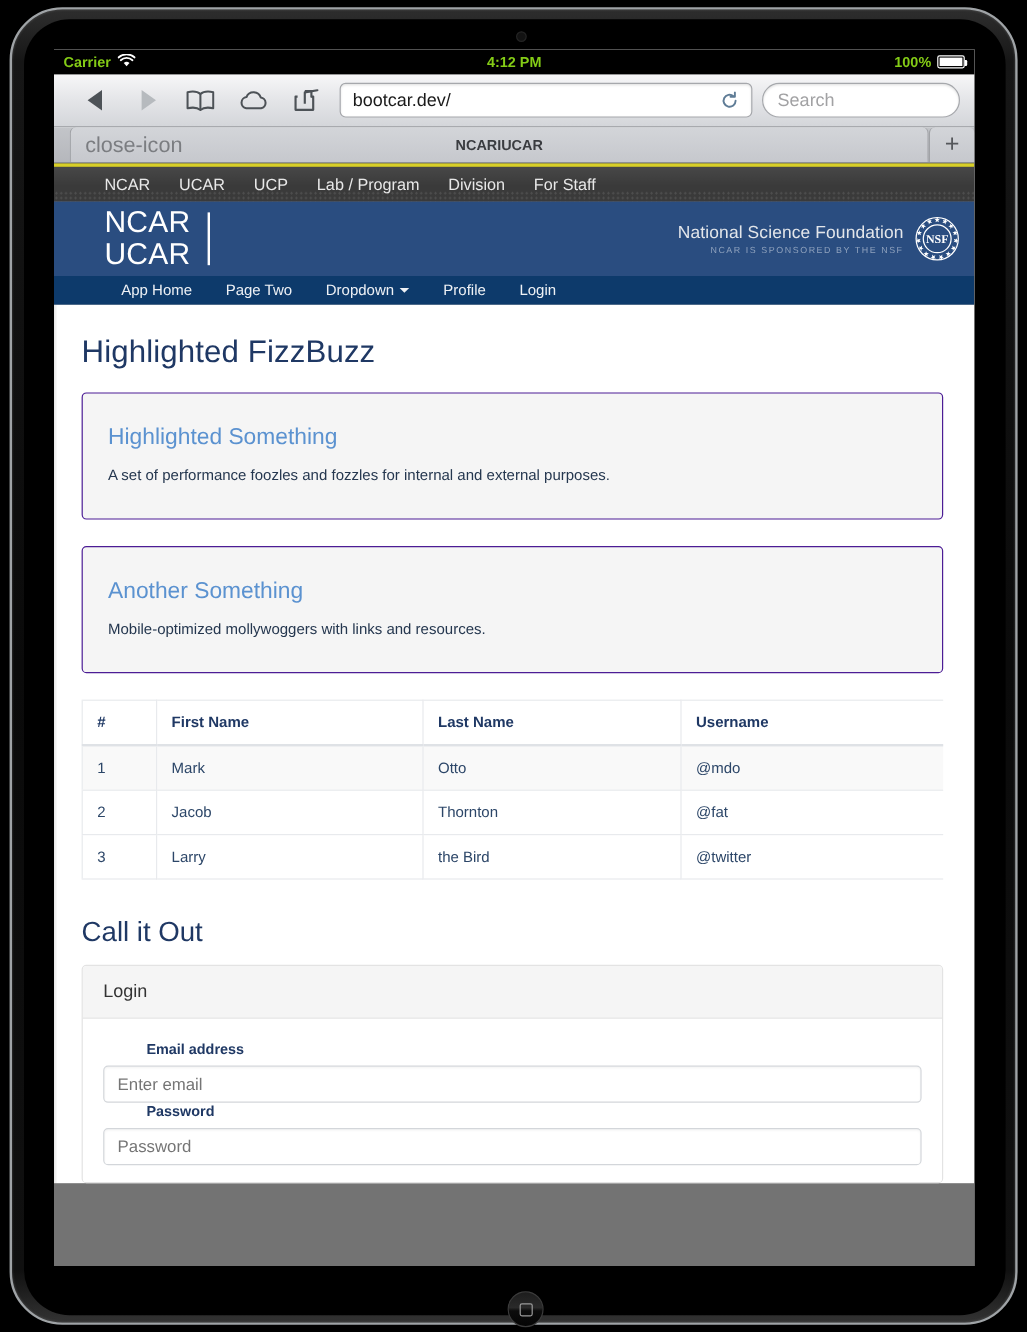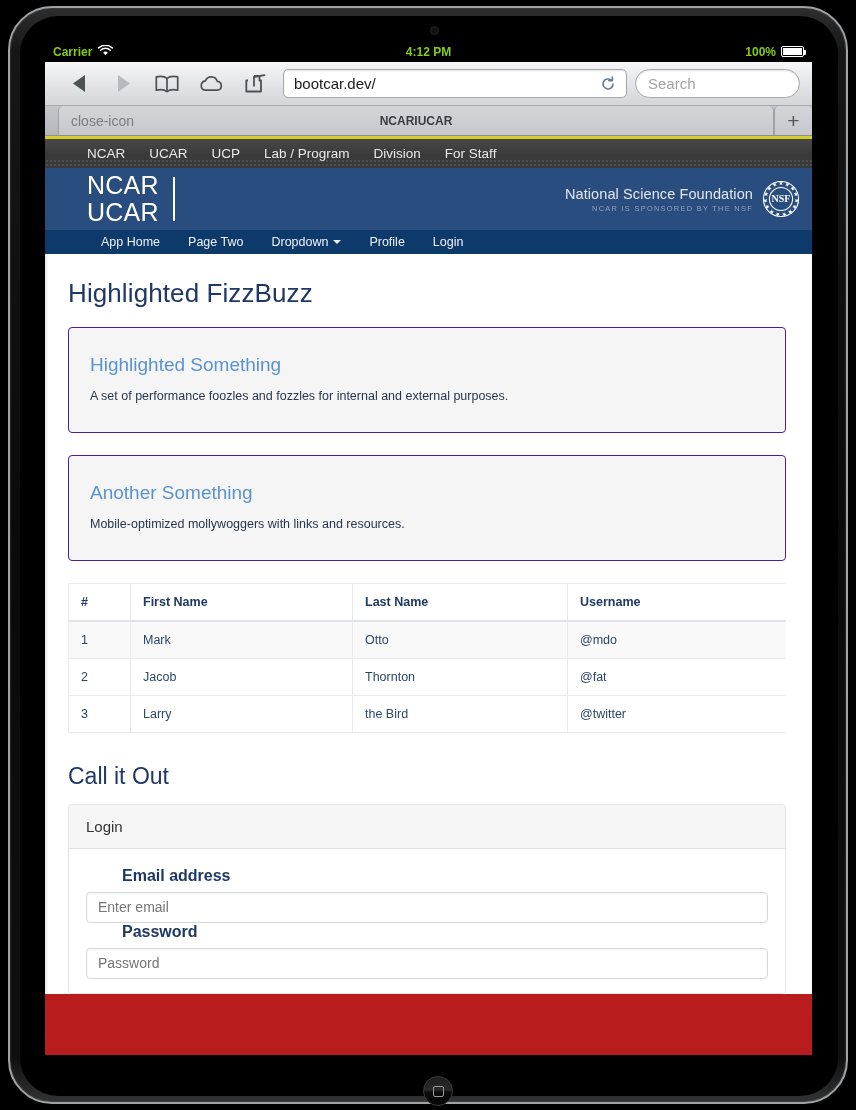--- a/index.html
+++ b/index.html
@@ -151,40 +151,40 @@
     background: linear-gradient(180deg,#d3d5d9 0%, #c6c8cd 100%);
     border-right: 1px solid #a0a2a6;
     border-left: 1px solid #a0a2a6;
     margin-left: 13px;
     border-radius: 5px 5px 0 0;
     display: flex; align-items: center;
     position: relative;
   }
   #tab-close {
     position: absolute; left: 12px; top: 50%; transform: translateY(-50%);
-    color: #7b7d81; font-size: 14px; line-height: 1;
+    color: #7b7d81; font-size: 18px; line-height: 1;
   }
   #tab-title {
     flex: 1; text-align: center;
     font-size: 12px; font-weight: bold; color: #3a3c40;
   }
   #tab-new {
     width: 38px;
     background: linear-gradient(180deg,#d3d5d9 0%, #c6c8cd 100%);
     border-left: 1px solid #a0a2a6;
     border-radius: 5px 5px 0 0;
     display:flex; align-items:center; justify-content:center;
     color:#55575b; font-size: 21px; line-height: 1;
   }
 
   
   #page-viewport {
     position: relative;
     height: 919px;
-    background: #b91c1c;
+    background: #737373;
     overflow: hidden;
   }
 
   
   #util-nav {
     height: 32px;
     background:
       linear-gradient(180deg, rgba(255,255,255,0.07) 0%, rgba(255,255,255,0) 55%),
       #3a3a3a;
     border-top: 3px solid #d8cf27;
@@ -315,21 +315,21 @@
   .well-header {
     background: #f5f5f5;
     border-bottom: 1px solid #e3e3e3;
     padding: 13px 17px;
     font-size: 15px;
     color: #333;
   }
   .well-body { padding: 18px 17px 14px 17px; background:#fff; }
   .form-label {
     display: block;
-    font-size: 16px; font-weight: bold; color: #1f3864;
+    font-size: 12px; font-weight: bold; color: #1f3864;
     margin-bottom: 7px;
     padding-left: 36px;
   }
   .form-input {
     width: 100%;
     height: 31px;
     border: 1px solid #d3d6da;
     border-radius: 4px;
     padding: 0 11px;
     font-size: 14px;

